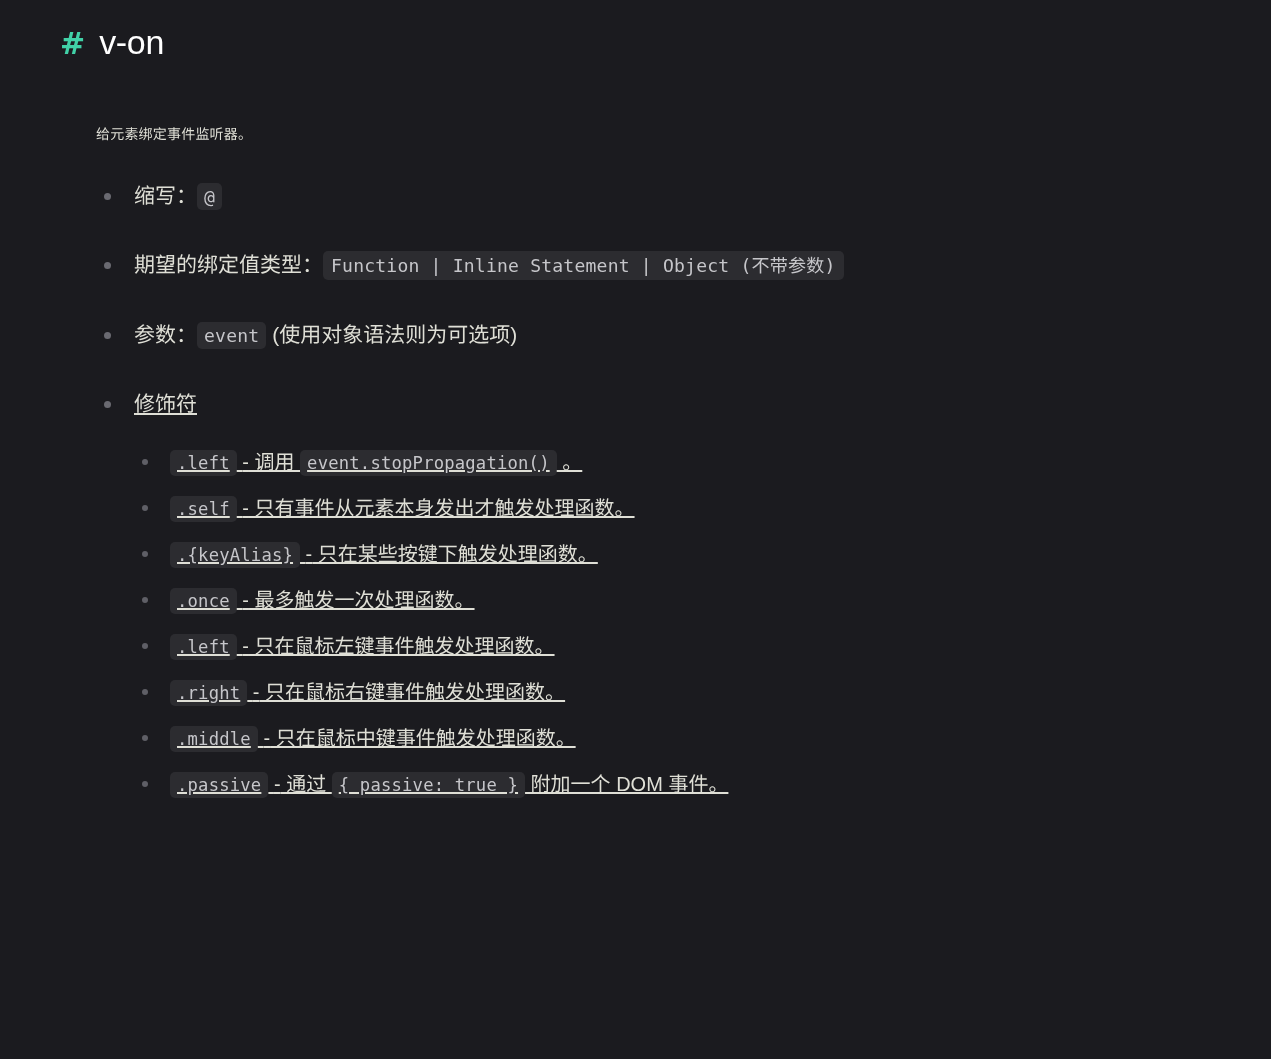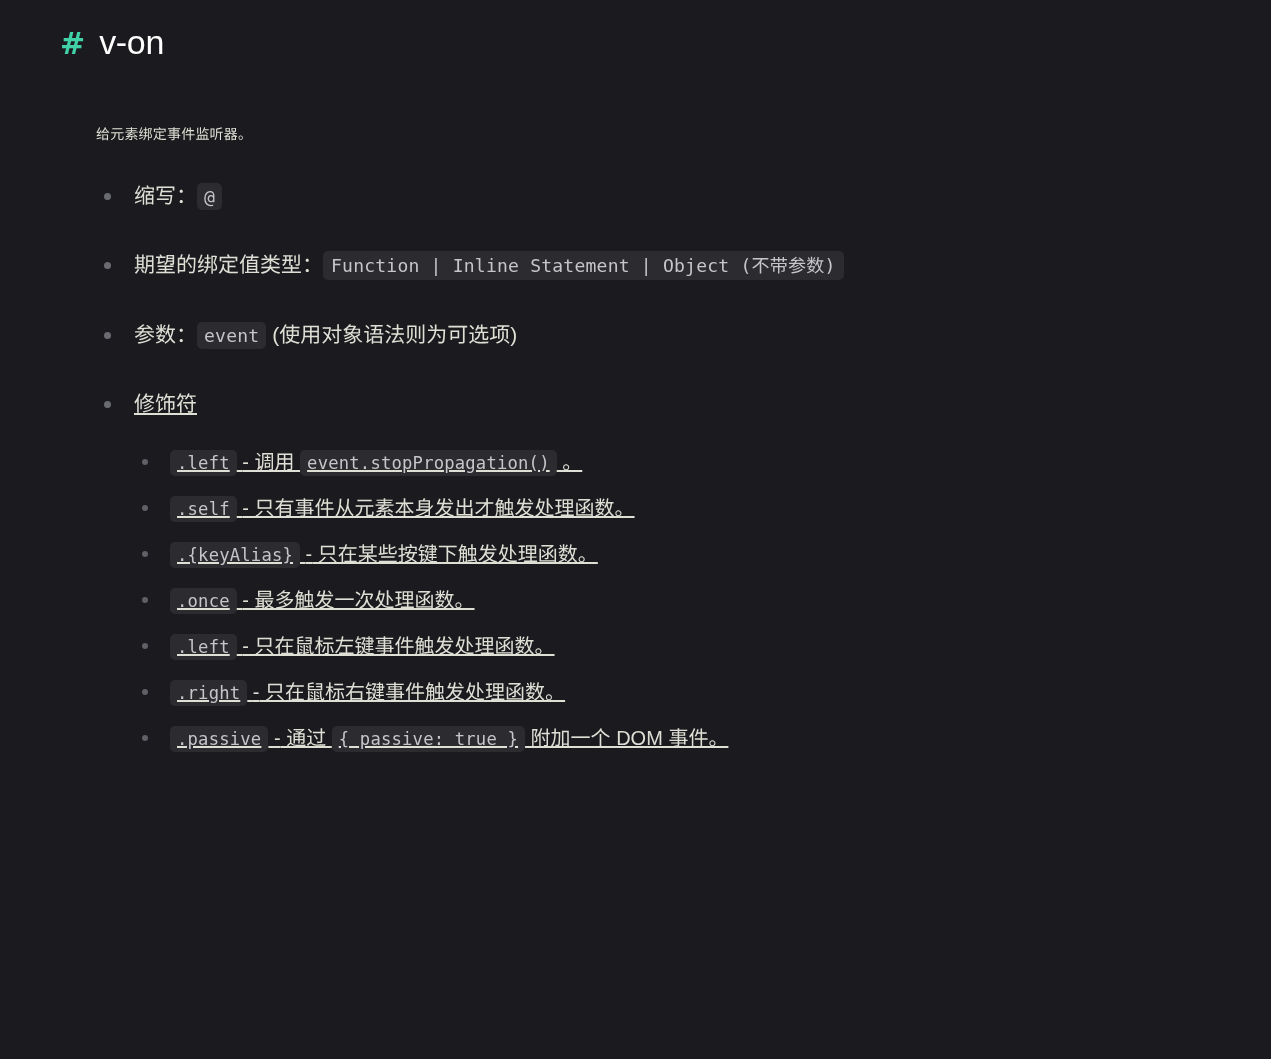--- a/index.html
+++ b/index.html
@@ -192,20 +192,25 @@
             <code>.left</code>
             <span class="text-sep">-</span><span> 只在鼠标左键事件触发处理函数。</span>
           </li>
 
           <li>
             <span class="bullet"></span>
             <code>.right</code>
             <span class="text-sep">-</span><span> 只在鼠标右键事件触发处理函数。</span>
           </li>
 
+          <li>
+            <span class="bullet"></span>
+            <code>.middle</code>
+            <span class="text-sep">-</span><span> 只在鼠标中键事件触发处理函数。</span>
+          </li>
 
           <li>
             <span class="bullet"></span>
             <code>.passive</code>
             <span class="text-sep">-</span><span> 通过 </span><code>{ passive: true }</code><span> 附加一个 DOM 事件。</span>
           </li>
 
         </ul>
       </li>
 

